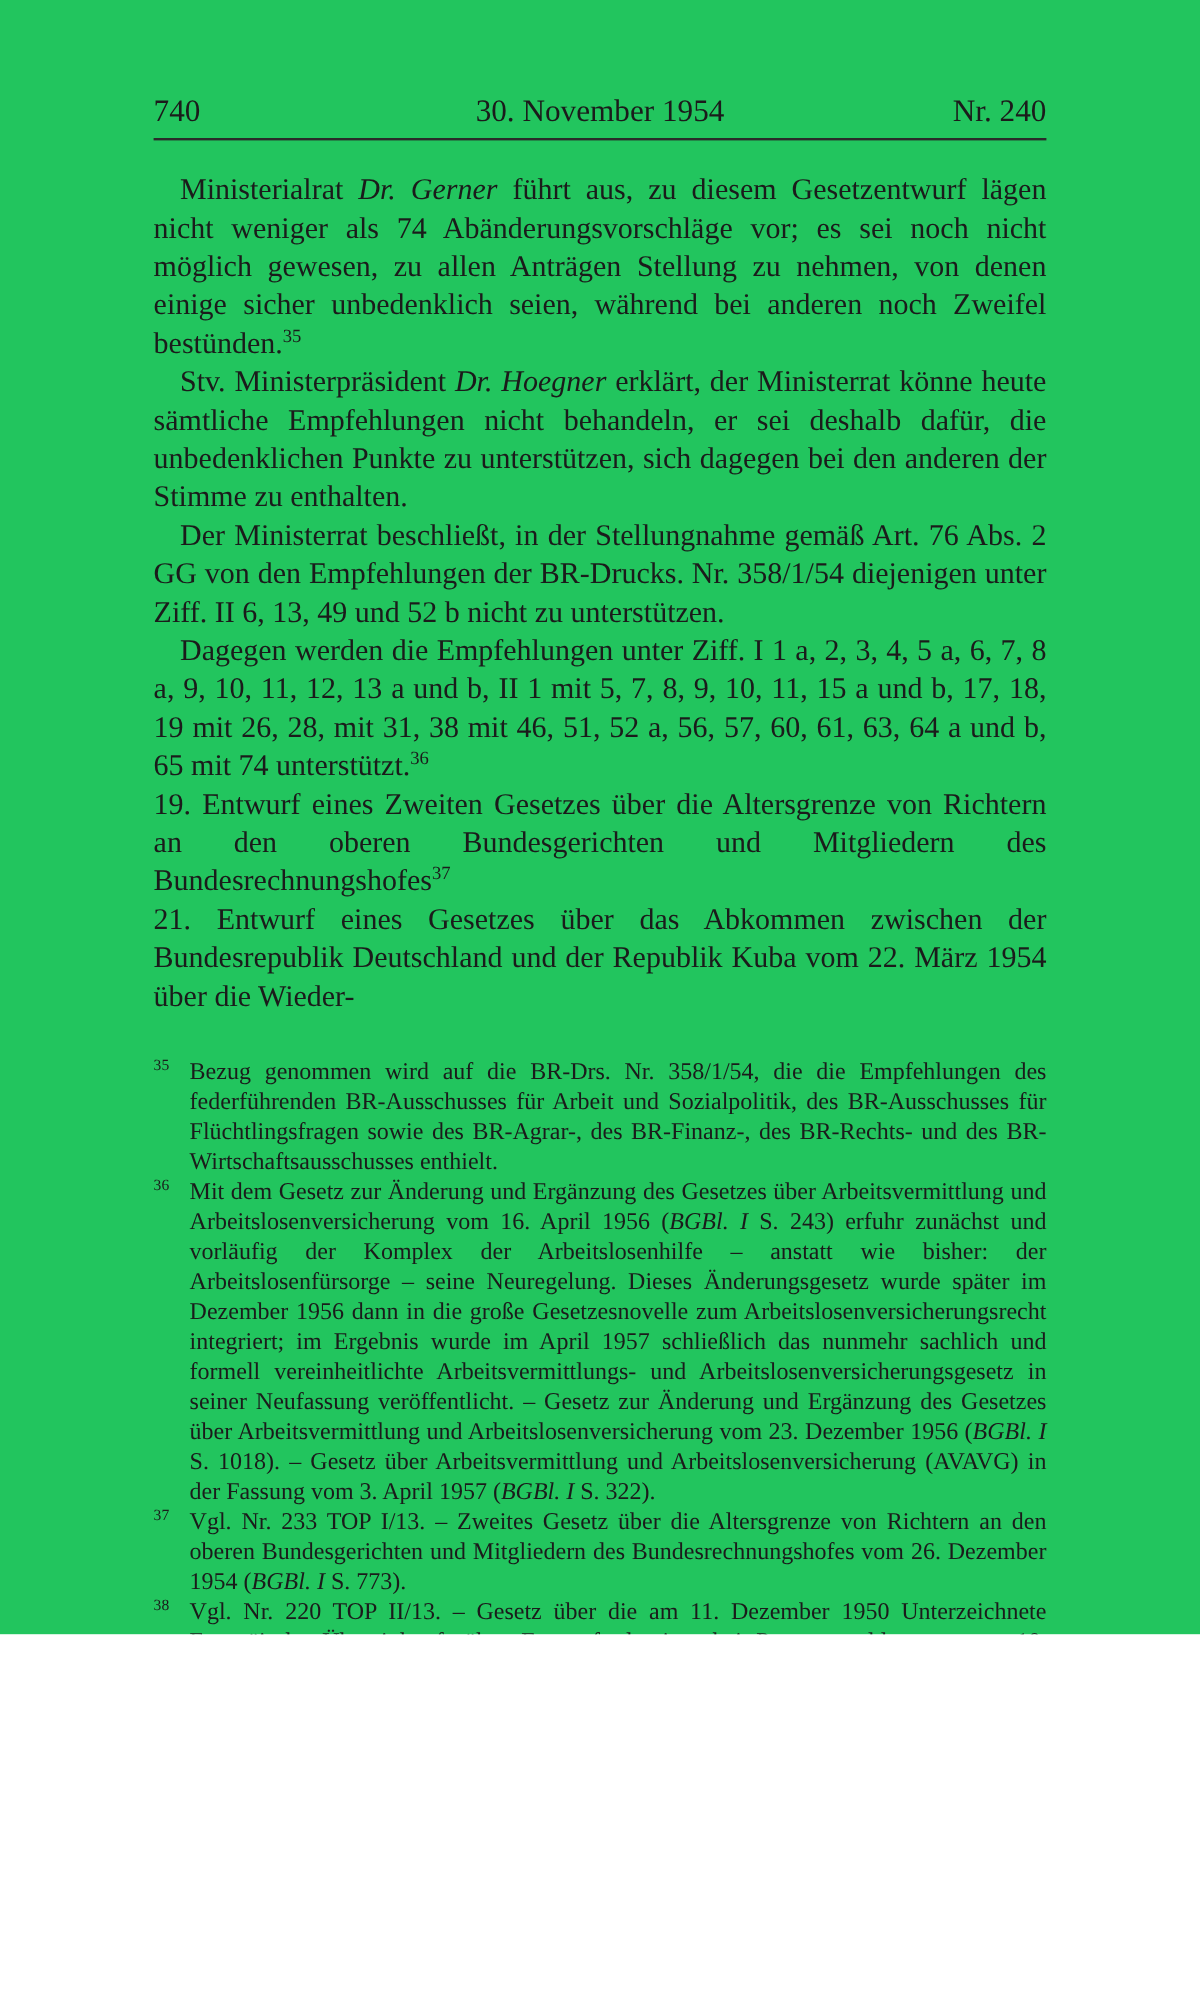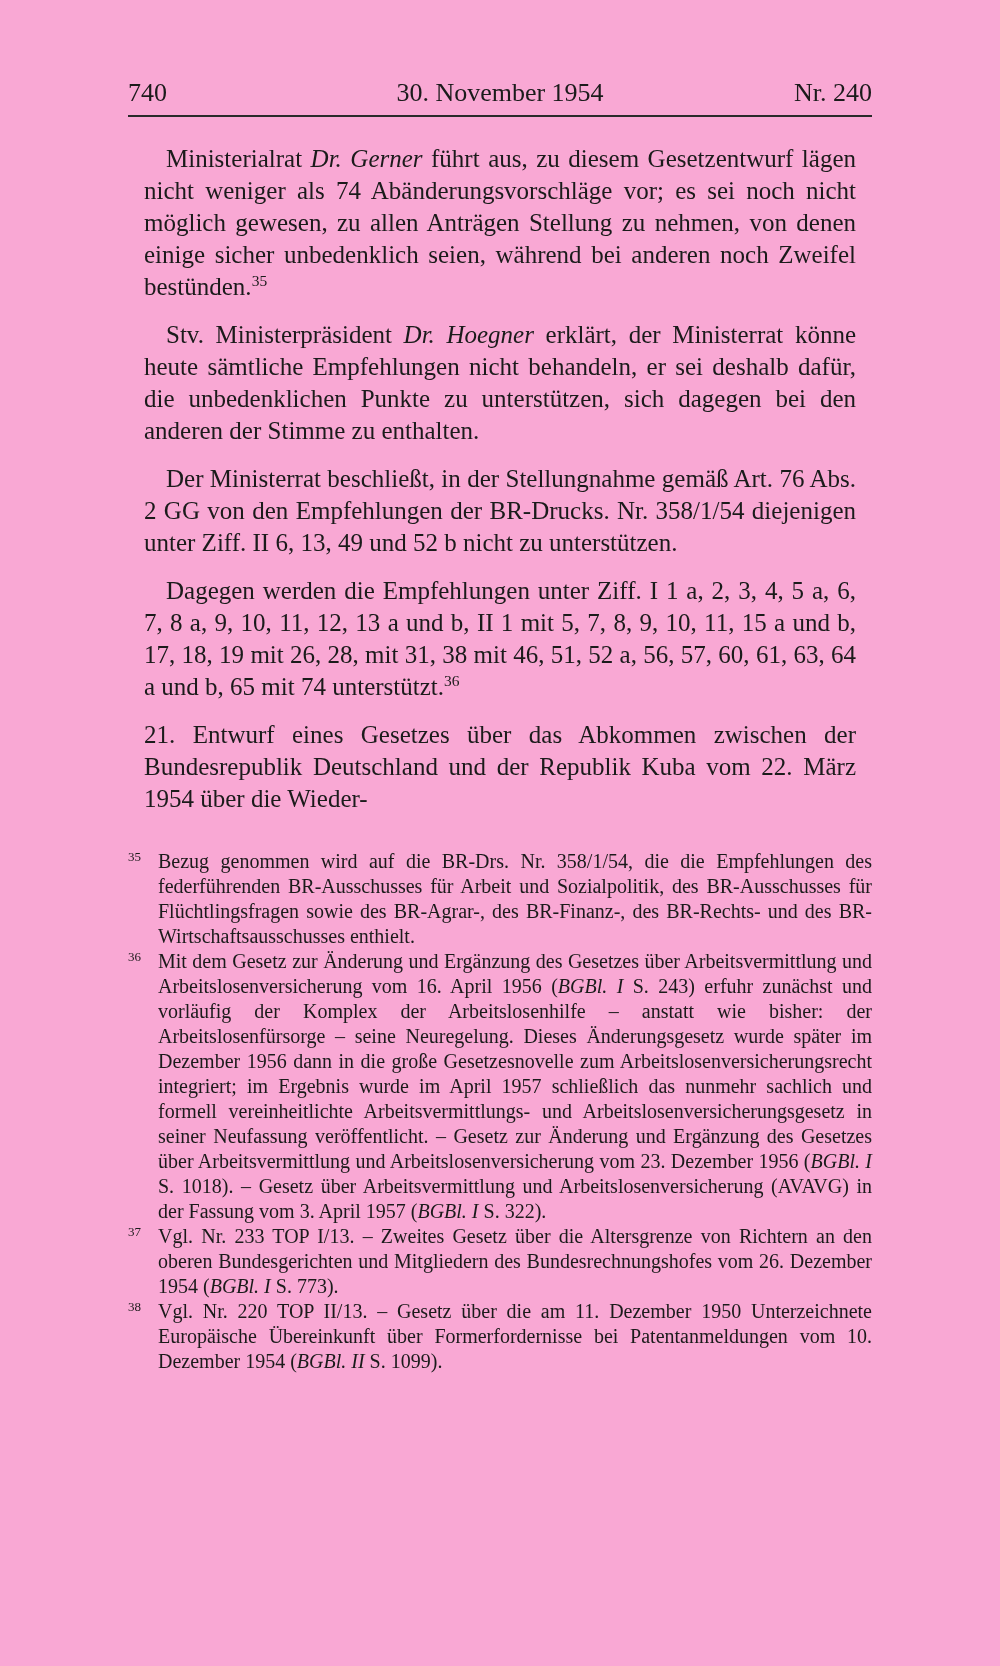--- a/index.html
+++ b/index.html
@@ -1,20 +1,20 @@
 <!DOCTYPE html>
 <html><head>
 <meta charset="utf-8">
 <style>
   html, body { margin: 0; padding: 0; background: #ffffff; }
   .page {
     position: relative;
     width: 1000px;
-    height: 1666px;
-    background: #f9a8d4;
+    height: 1362px;
+    background: #22c55e;
     color: #1b1b1b;
     font-family: "Liberation Serif", "DejaVu Serif", serif;
     overflow: hidden;
     box-sizing: border-box;
     padding: 78px 128px 0 128px;
   }
   .header {
     display: grid;
     grid-template-columns: 1fr auto 1fr;
     align-items: baseline;
@@ -28,21 +28,21 @@
     margin-top: 7px;
     border-top: 2px solid #2a2a2a;
     height: 0;
   }
   .bodytext {
     margin-top: 26px;
     font-size: 25px;
     line-height: 32px;
     text-align: justify;
   }
-  .bodytext p { margin: 16px; }
+  .bodytext p { margin: 0; }
   .bodytext p.indent { text-indent: 22px; }
   .italic { font-style: italic; }
   .sup {
     font-size: 0.62em;
     vertical-align: super;
     line-height: 0;
   }
   .footnotes {
     margin-top: 34px;
     font-size: 20px;
@@ -72,20 +72,21 @@
     <span class="hdr-center">30. November 1954</span>
     <span class="hdr-right">Nr. 240</span>
   </div>
   <div class="rule"></div>
 
   <div class="bodytext" id="body-container">
       <p class="indent"><span>Ministerialrat </span><span class="italic">Dr. Gerner</span><span> führt aus, zu diesem Gesetzentwurf lägen nicht weniger als 74 Abänderungsvorschläge vor; es sei noch nicht möglich gewesen, zu allen Anträgen Stellung zu nehmen, von denen einige sicher unbedenklich seien, während bei anderen noch Zweifel bestünden.</span><span class="sup">35</span></p>
       <p class="indent"><span>Stv. Ministerpräsident </span><span class="italic">Dr. Hoegner</span><span> erklärt, der Ministerrat könne heute sämtliche Empfehlungen nicht behandeln, er sei deshalb dafür, die unbedenklichen Punkte zu unterstützen, sich dagegen bei den anderen der Stimme zu enthalten.</span></p>
       <p class="indent"><span>Der Ministerrat beschließt, in der Stellungnahme gemäß Art. 76 Abs. 2 GG von den Empfehlungen der BR-Drucks. Nr. 358/1/54 diejenigen unter Ziff. II 6, 13, 49 und 52 b nicht zu unterstützen.</span></p>
       <p class="indent"><span>Dagegen werden die Empfehlungen unter Ziff. I 1 a, 2, 3, 4, 5 a, 6, 7, 8 a, 9, 10, 11, 12, 13 a und b, II 1 mit 5, 7, 8, 9, 10, 11, 15 a und b, 17, 18, 19 mit 26, 28, mit 31, 38 mit 46, 51, 52 a, 56, 57, 60, 61, 63, 64 a und b, 65 mit 74 unterstützt.</span><span class="sup">36</span></p>
+      <p class=""><span>19. Entwurf eines Zweiten Gesetzes über die Altersgrenze von Richtern an den oberen Bundesgerichten und Mitgliedern des Bundesrechnungshofes</span><span class="sup">37</span></p>
       <p class=""><span>21. Entwurf eines Gesetzes über das Abkommen zwischen der Bundesrepublik Deutschland und der Republik Kuba vom 22. März 1954 über die Wieder-</span></p>
     </div>
 
   <div class="footnotes" id="footnotes-container">
       <p class="footnote"><span class="fn-num">35</span><span>Bezug genommen wird auf die BR-Drs. Nr. 358/1/54, die die Empfehlungen des federführenden BR-Ausschusses für Arbeit und Sozialpolitik, des BR-Ausschusses für Flüchtlingsfragen sowie des BR-Agrar-, des BR-Finanz-, des BR-Rechts- und des BR-Wirtschaftsausschusses enthielt.</span></p>
       <p class="footnote"><span class="fn-num">36</span><span>Mit dem Gesetz zur Änderung und Ergänzung des Gesetzes über Arbeitsvermittlung und Arbeitslosenversicherung vom 16. April 1956 (</span><span class="italic">BGBl. I</span><span> S. 243) erfuhr zunächst und vorläufig der Komplex der Arbeitslosenhilfe – anstatt wie bisher: der Arbeitslosenfürsorge – seine Neuregelung. Dieses Änderungsgesetz wurde später im Dezember 1956 dann in die große Gesetzesnovelle zum Arbeitslosenversicherungsrecht integriert; im Ergebnis wurde im April 1957 schließlich das nunmehr sachlich und formell vereinheitlichte Arbeitsvermittlungs- und Arbeitslosenversicherungsgesetz in seiner Neufassung veröffentlicht. – Gesetz zur Änderung und Ergänzung des Gesetzes über Arbeitsvermittlung und Arbeitslosenversicherung vom 23. Dezember 1956 (</span><span class="italic">BGBl. I</span><span> S. 1018). – Gesetz über Arbeitsvermittlung und Arbeitslosenversicherung (AVAVG) in der Fassung vom 3. April 1957 (</span><span class="italic">BGBl. I</span><span> S. 322).</span></p>
       <p class="footnote"><span class="fn-num">37</span><span>Vgl. Nr. 233 TOP I/13. – Zweites Gesetz über die Altersgrenze von Richtern an den oberen Bundesgerichten und Mitgliedern des Bundesrechnungshofes vom 26. Dezember 1954 (</span><span class="italic">BGBl. I</span><span> S. 773).</span></p>
       <p class="footnote"><span class="fn-num">38</span><span>Vgl. Nr. 220 TOP II/13. – Gesetz über die am 11. Dezember 1950 Unterzeichnete Europäische Übereinkunft über Formerfordernisse bei Patentanmeldungen vom 10. Dezember 1954 (</span><span class="italic">BGBl. II</span><span> S. 1099).</span></p>
     </div>
 </div>

